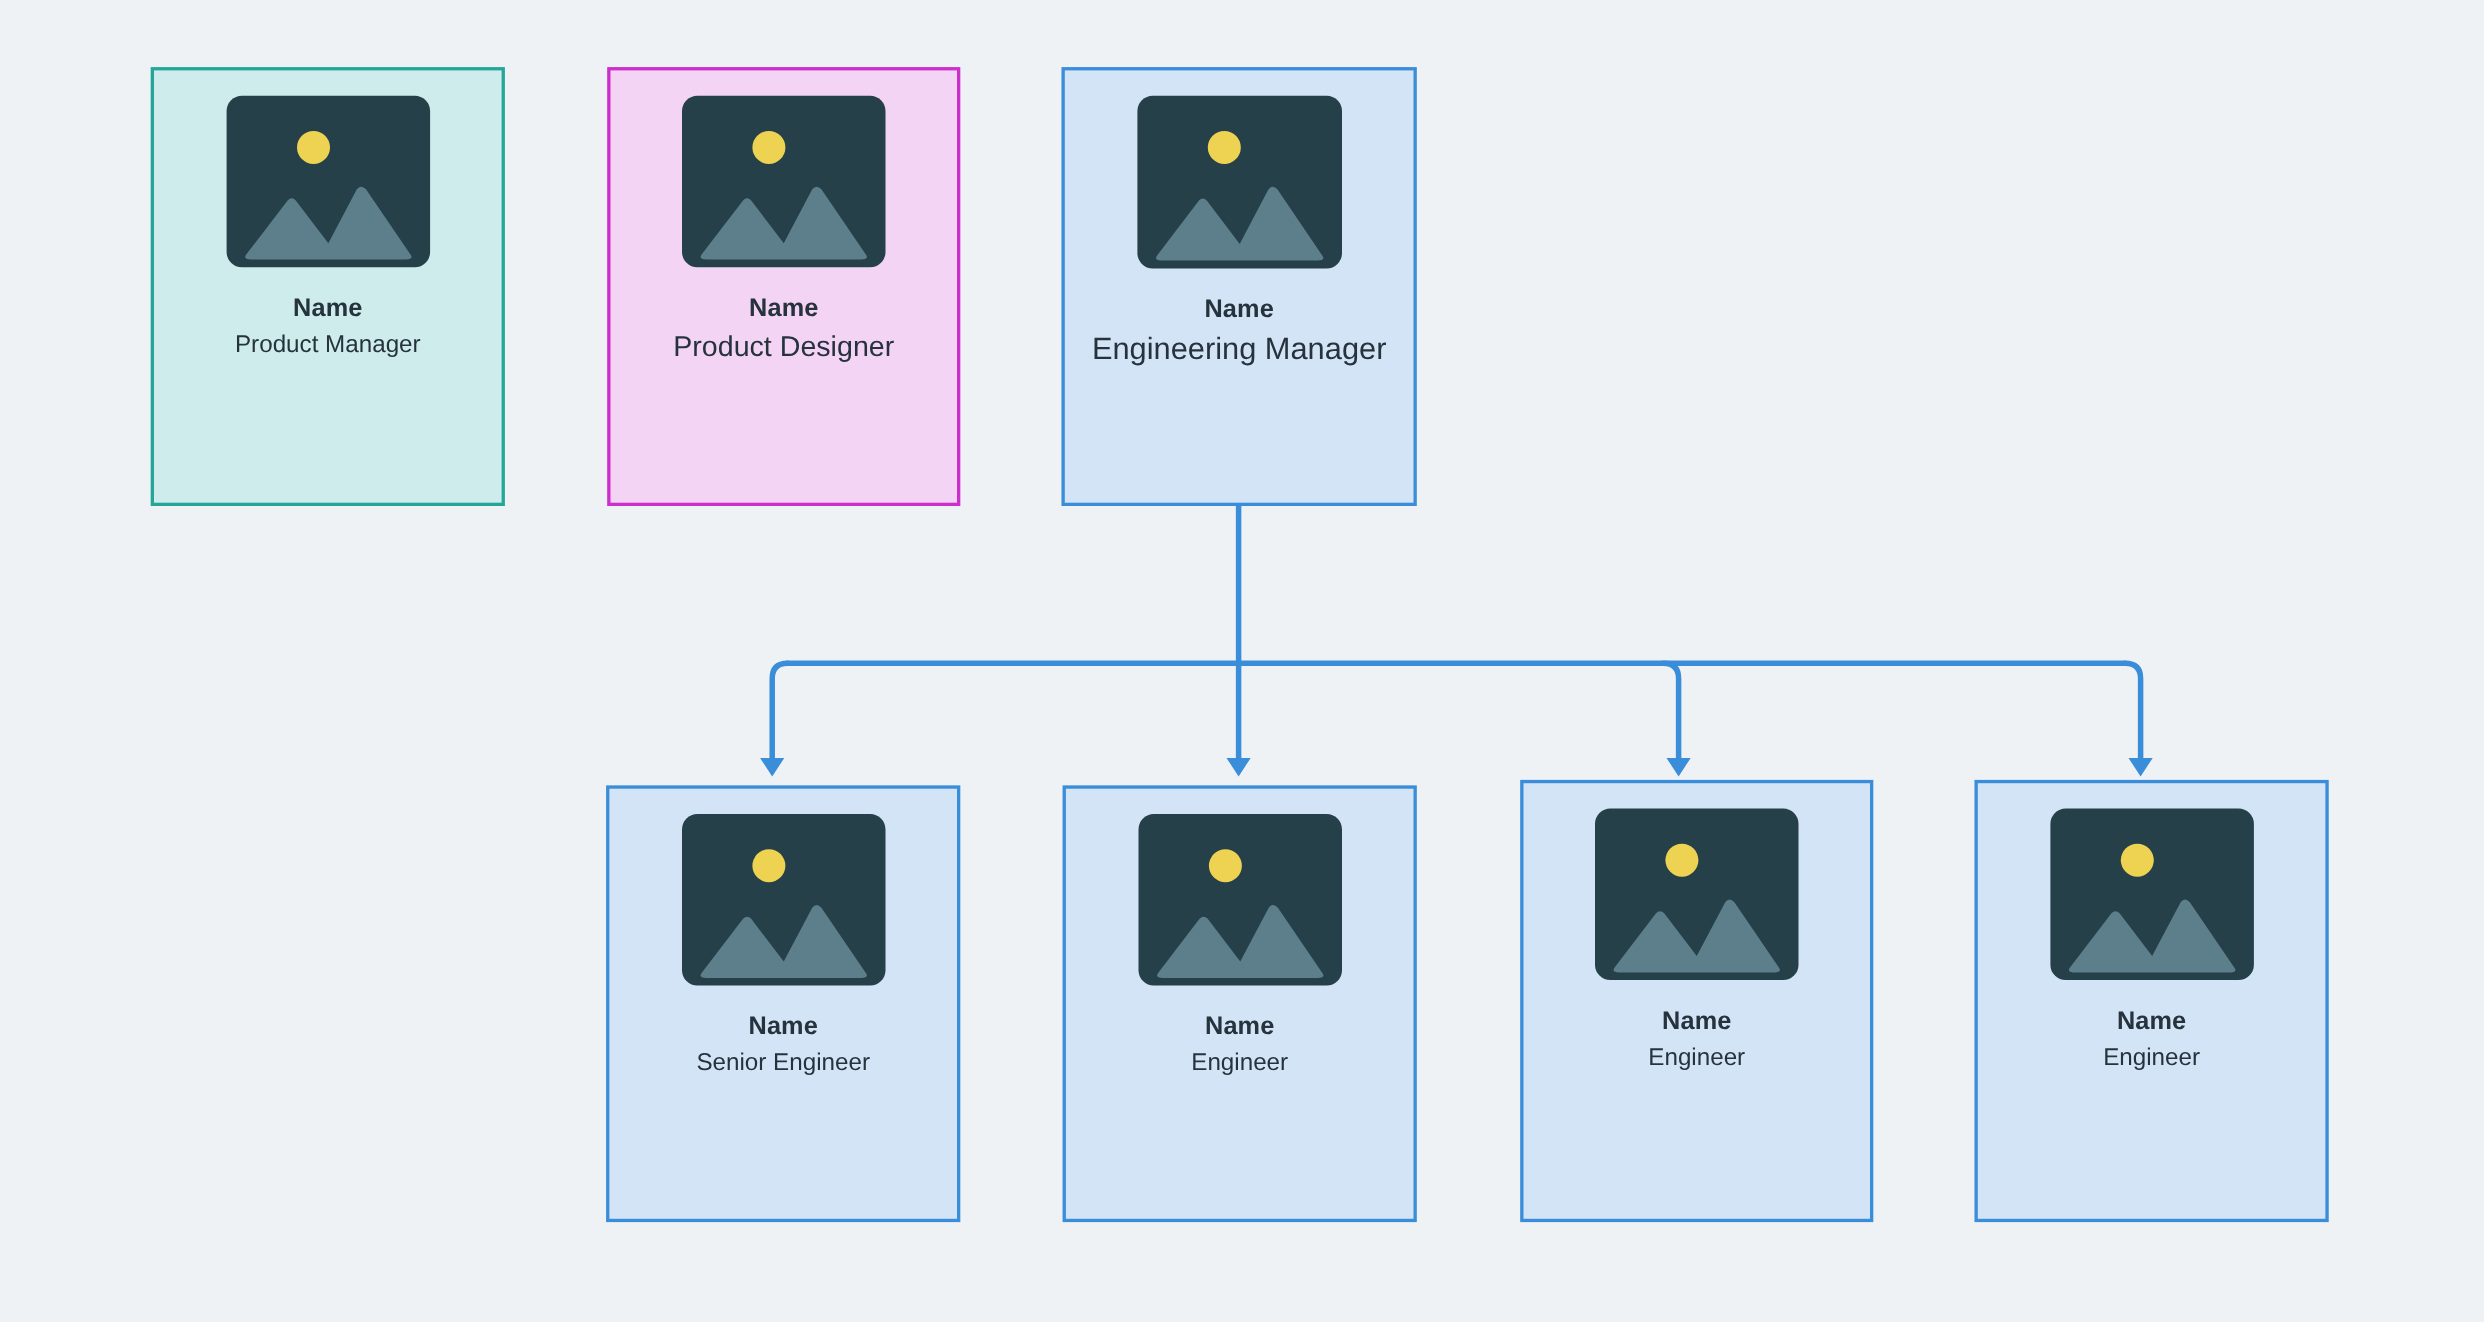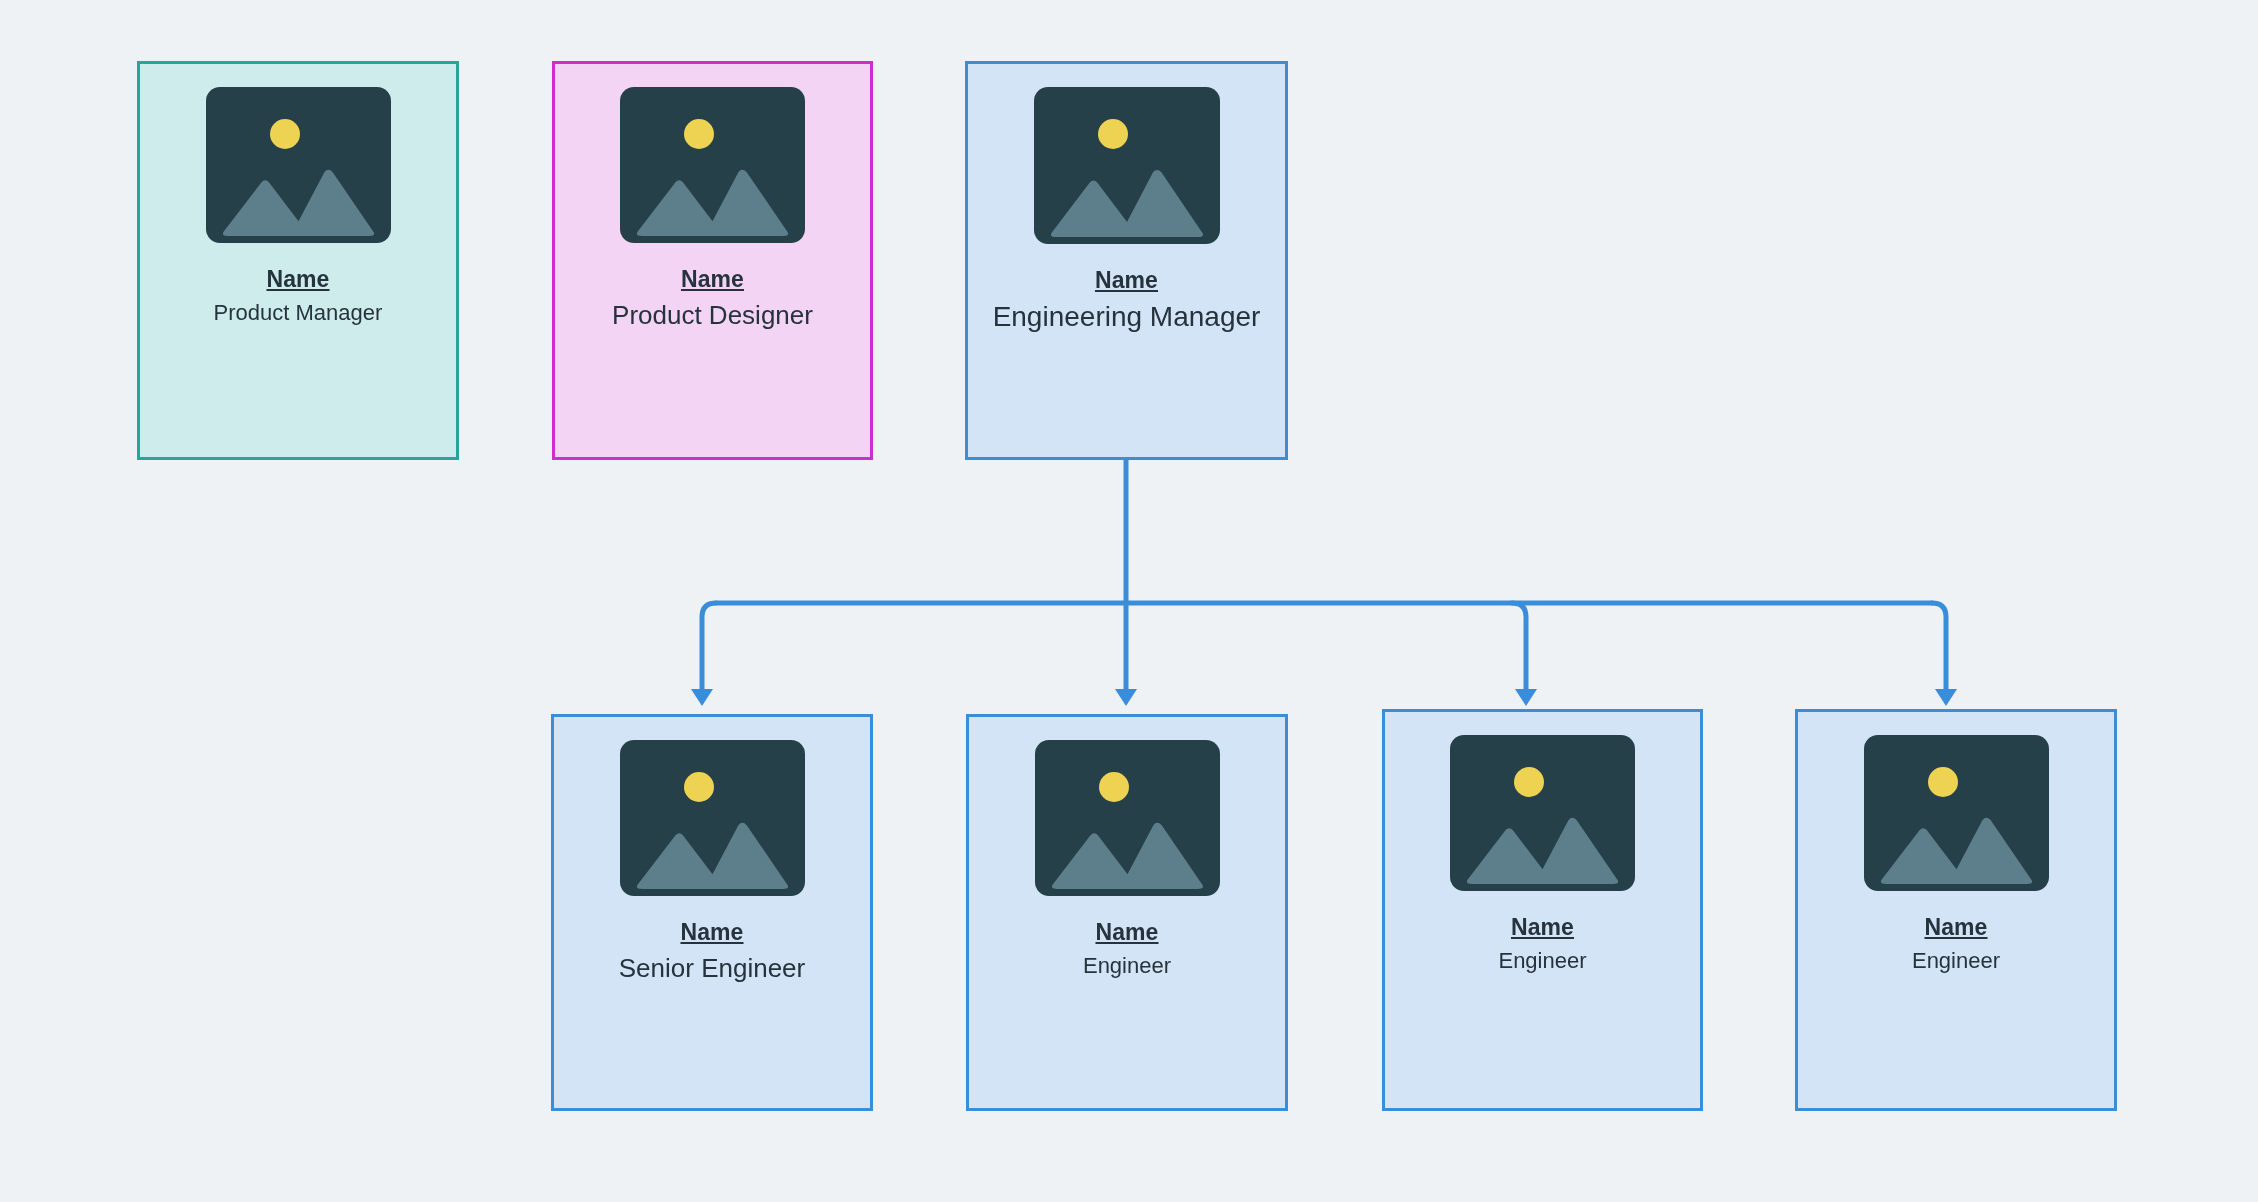--- a/index.html
+++ b/index.html
@@ -66,21 +66,20 @@
   .card-text {
     text-align: center;
     width: 100%;
     color: #26333d;
     line-height: 1.32;
   }
 
   .card-name {
     font-weight: bold;
     letter-spacing: 0.1px;
-    text-decoration: underline;
   }
 
   .card-role {
     font-weight: normal;
   }
 </style>
 </head>
 <body>
 
 <div id="org-chart-canvas">
@@ -141,21 +140,21 @@
       </div>
       <div class="person-card" style="left: 551px; top: 714px; width: 322px; height: 397px; border-color: rgb(58, 141, 216); background: rgb(212, 228, 247);">
         <div class="card-photo" style="width: 185px; height: 156px; margin-top: 23px;">
           <div class="photo-sun" style="width: 30px; height: 30px; left: 64px; top: 32px;"></div>
           <div class="photo-mountains" style="height: 81px;"><svg viewBox="0 0 100 52" preserveAspectRatio="none" width="100%" height="100%">
               <path d="M10 44 L30 13 Q32 10.5 34 13 L50 38 L64 6.5 Q66 3.5 68.5 6.5 L90 44 Q92.5 47.5 88 47.5 L12 47.5 Q7.5 47.5 10 44 Z" fill="#5d7f8c"></path>
             </svg></div>
         </div>
         <div class="card-text" style="margin-top: 21px;">
           <div class="card-name" style="font-size: 23px;">Name</div>
-          <div class="card-role" style="font-size: 26px; margin-top: 4px;">Senior Engineer</div>
+          <div class="card-role" style="font-size: 22px; margin-top: 4px;">Senior Engineer</div>
         </div>
       </div>
       <div class="person-card" style="left: 966px; top: 714px; width: 322px; height: 397px; border-color: rgb(58, 141, 216); background: rgb(212, 228, 247);">
         <div class="card-photo" style="width: 185px; height: 156px; margin-top: 23px;">
           <div class="photo-sun" style="width: 30px; height: 30px; left: 64px; top: 32px;"></div>
           <div class="photo-mountains" style="height: 81px;"><svg viewBox="0 0 100 52" preserveAspectRatio="none" width="100%" height="100%">
               <path d="M10 44 L30 13 Q32 10.5 34 13 L50 38 L64 6.5 Q66 3.5 68.5 6.5 L90 44 Q92.5 47.5 88 47.5 L12 47.5 Q7.5 47.5 10 44 Z" fill="#5d7f8c"></path>
             </svg></div>
         </div>
         <div class="card-text" style="margin-top: 21px;">

